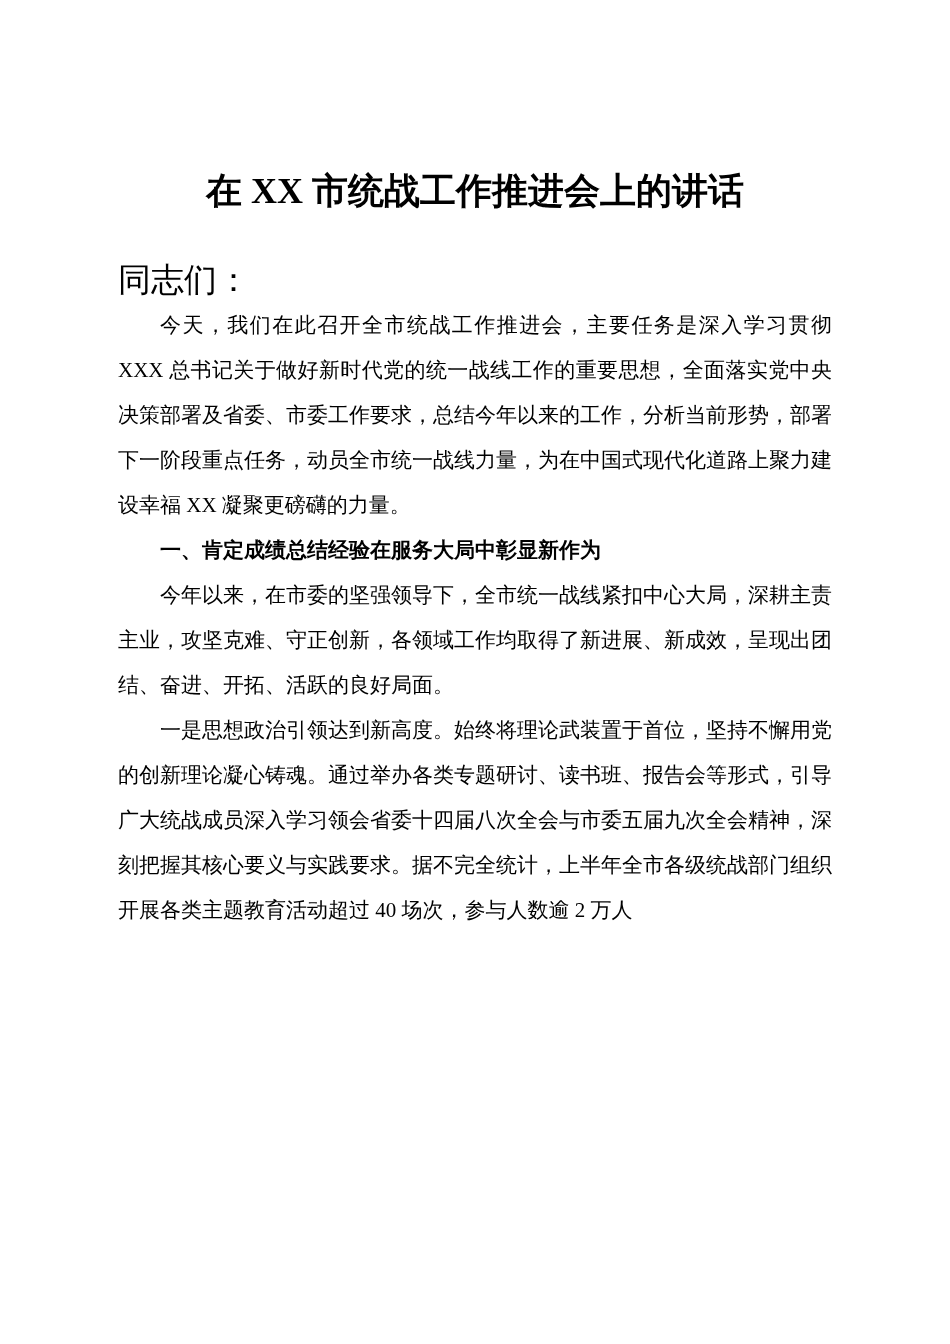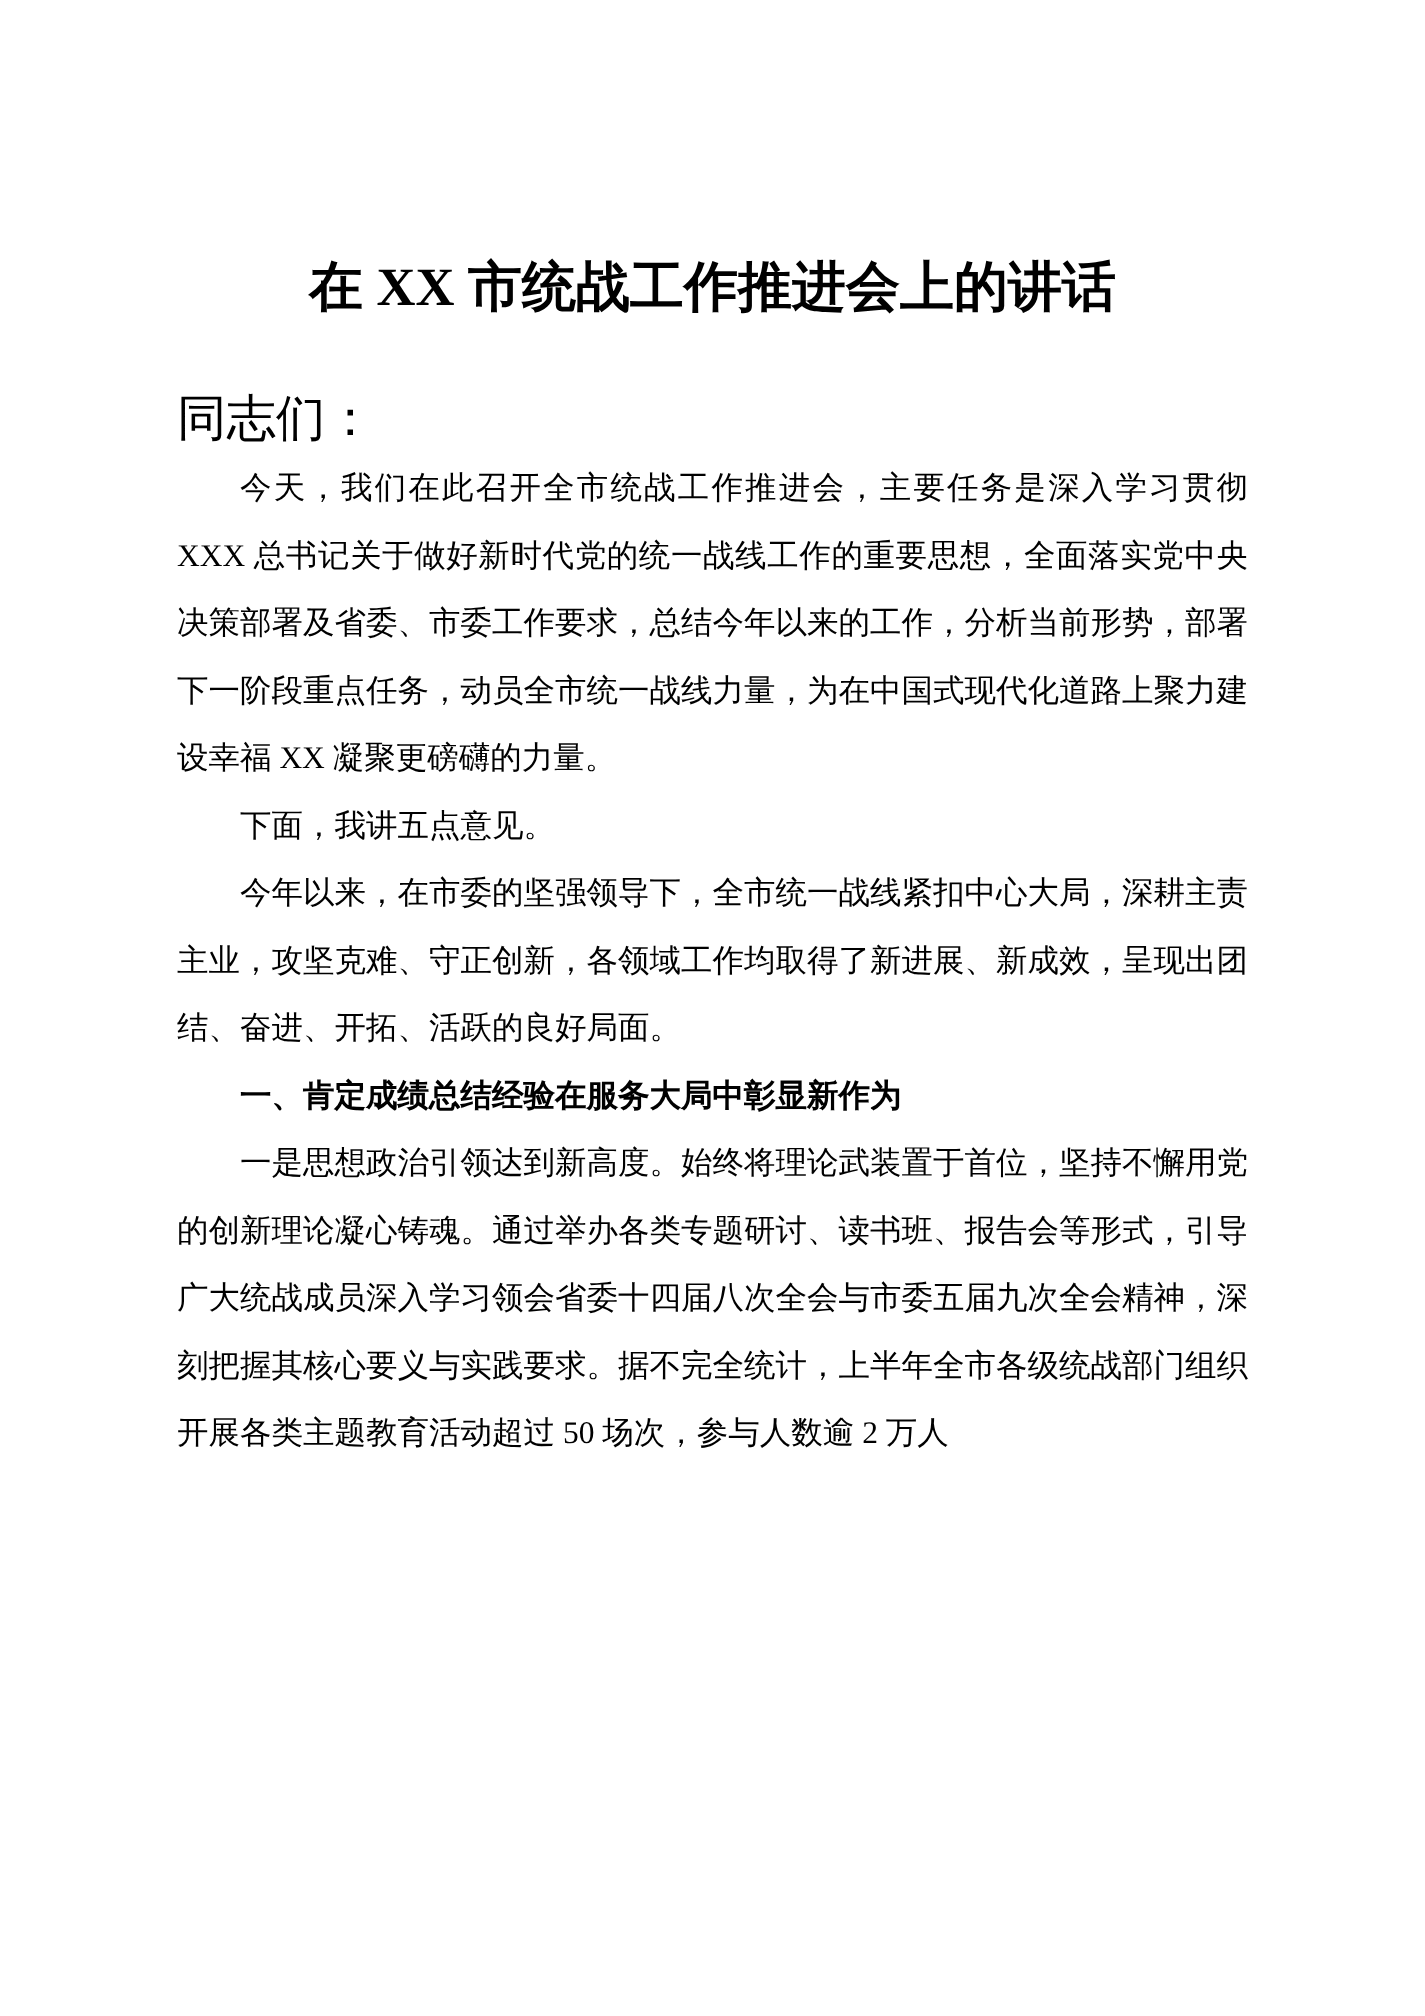--- a/index.html
+++ b/index.html
@@ -46,20 +46,19 @@
 </head>
 <body>
 
 <div class="page">
   <h1 class="doc-title">在 XX 市统战工作推进会上的讲话</h1>
 
   <p class="salutation">同志们：</p>
 
   <p class="para">今天，我们在此召开全市统战工作推进会，主要任务是深入学习贯彻 XXX 总书记关于做好新时代党的统一战线工作的重要思想，全面落实党中央决策部署及省委、市委工作要求，总结今年以来的工作，分析当前形势，部署下一阶段重点任务，动员全市统一战线力量，为在中国式现代化道路上聚力建设幸福 XX 凝聚更磅礴的力量。</p>
 
-  <p class="para">下面，我讲五点意见。</p>
+
+  <p class="para heading">一、肯定成绩总结经验在服务大局中彰显新作为</p>
 
   <p class="para">今年以来，在市委的坚强领导下，全市统一战线紧扣中心大局，深耕主责主业，攻坚克难、守正创新，各领域工作均取得了新进展、新成效，呈现出团结、奋进、开拓、活跃的良好局面。</p>
 
-  <p class="para heading">一、肯定成绩总结经验在服务大局中彰显新作为</p>
-
-  <p class="para">一是思想政治引领达到新高度。始终将理论武装置于首位，坚持不懈用党的创新理论凝心铸魂。通过举办各类专题研讨、读书班、报告会等形式，引导广大统战成员深入学习领会省委十四届八次全会与市委五届九次全会精神，深刻把握其核心要义与实践要求。据不完全统计，上半年全市各级统战部门组织开展各类主题教育活动超过 50 场次，参与人数逾 2 万人</p>
+  <p class="para">一是思想政治引领达到新高度。始终将理论武装置于首位，坚持不懈用党的创新理论凝心铸魂。通过举办各类专题研讨、读书班、报告会等形式，引导广大统战成员深入学习领会省委十四届八次全会与市委五届九次全会精神，深刻把握其核心要义与实践要求。据不完全统计，上半年全市各级统战部门组织开展各类主题教育活动超过 40 场次，参与人数逾 2 万人</p>
 </div>
 
 </body></html>

